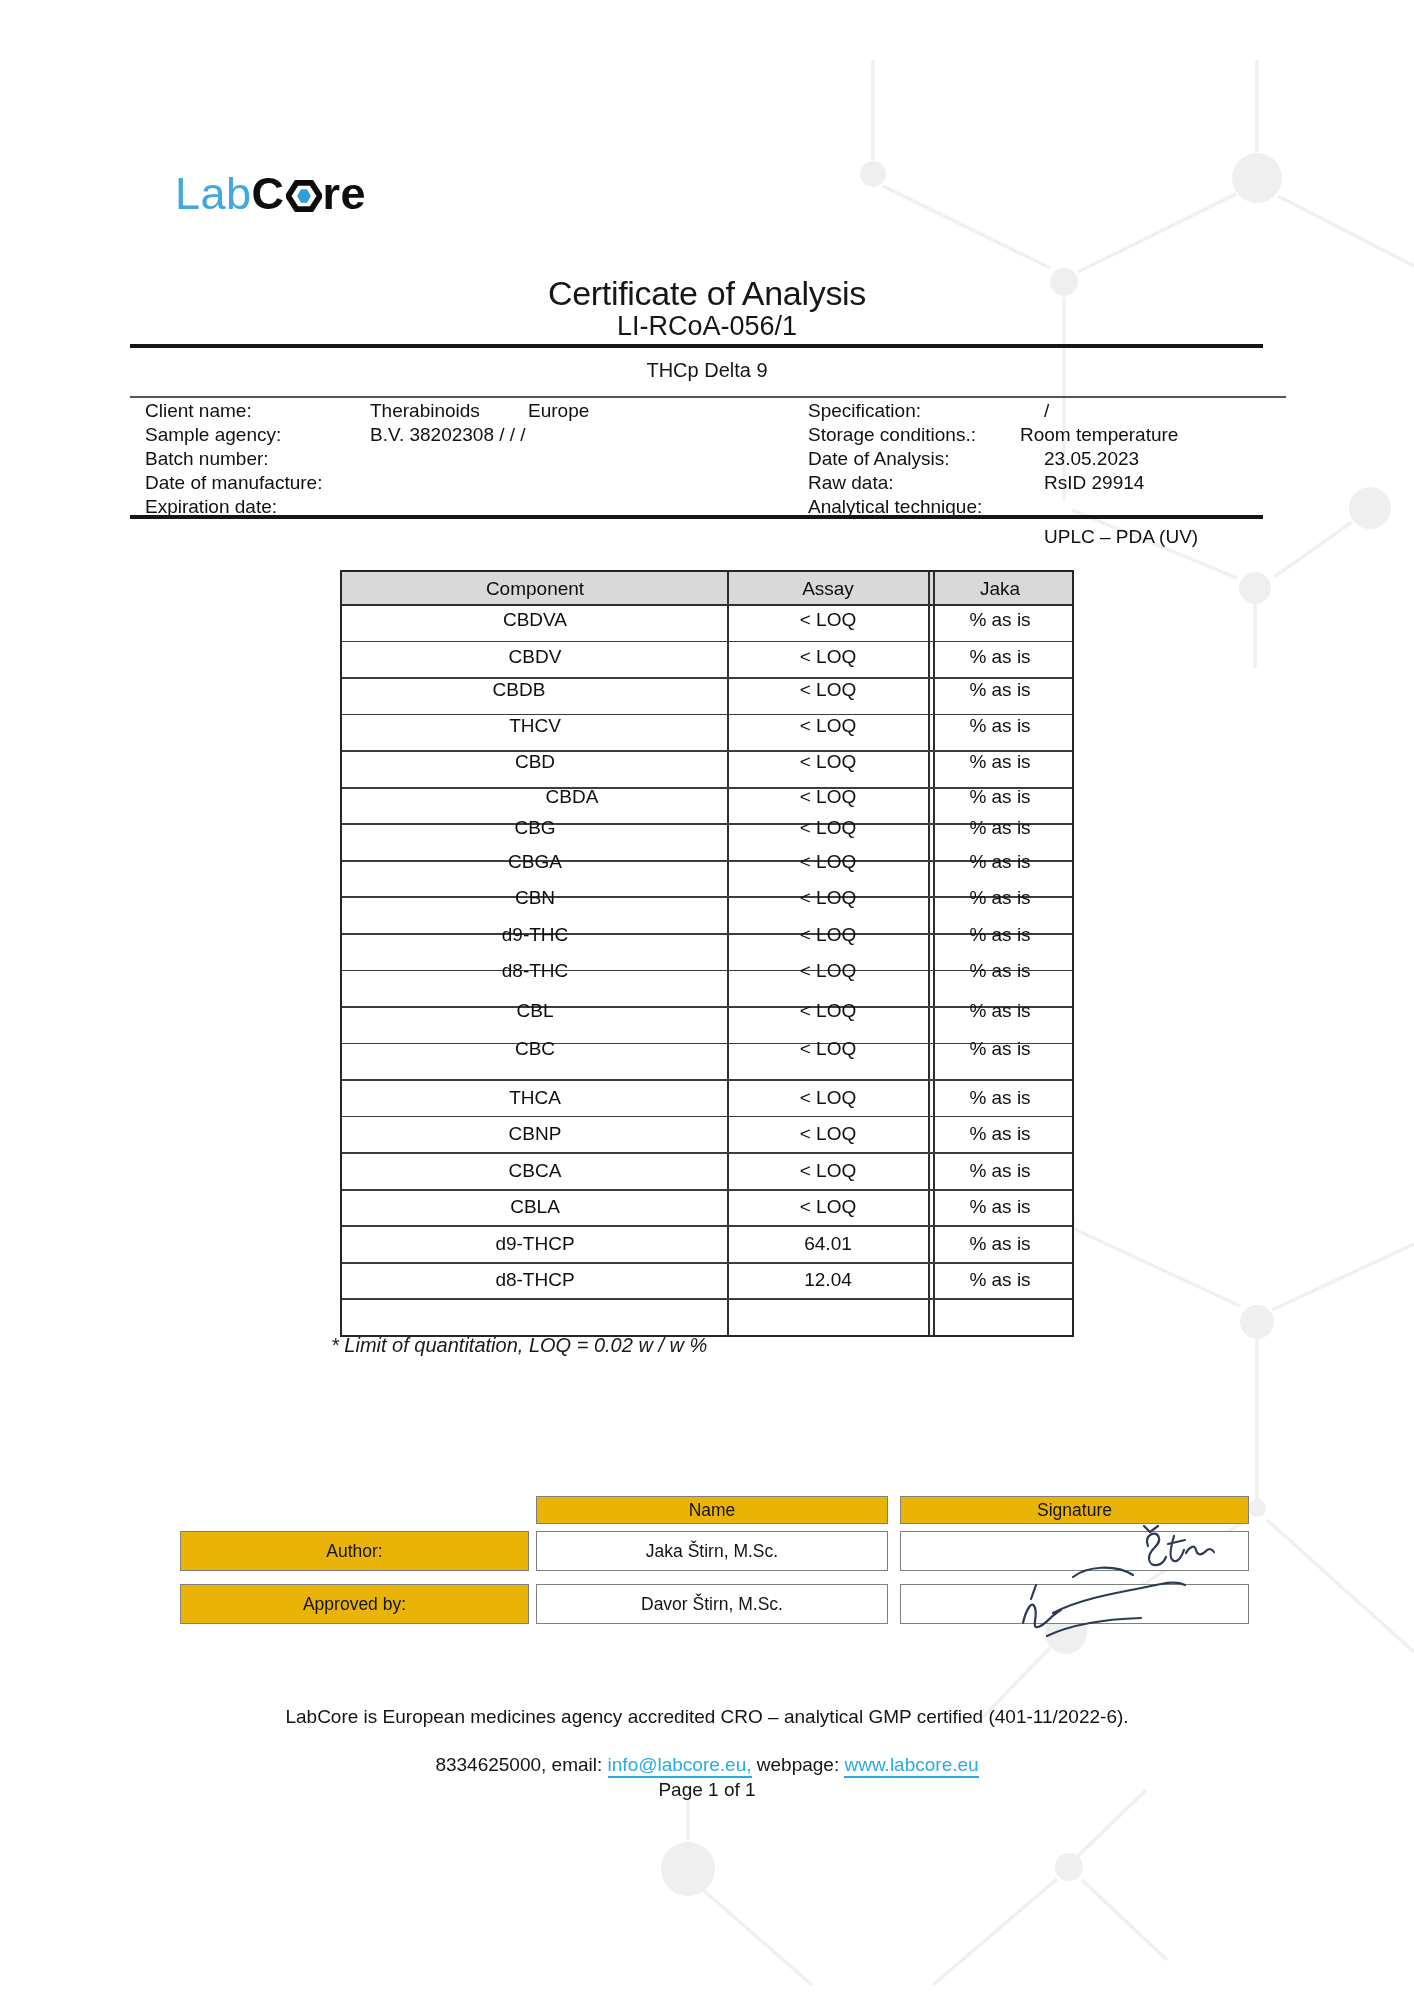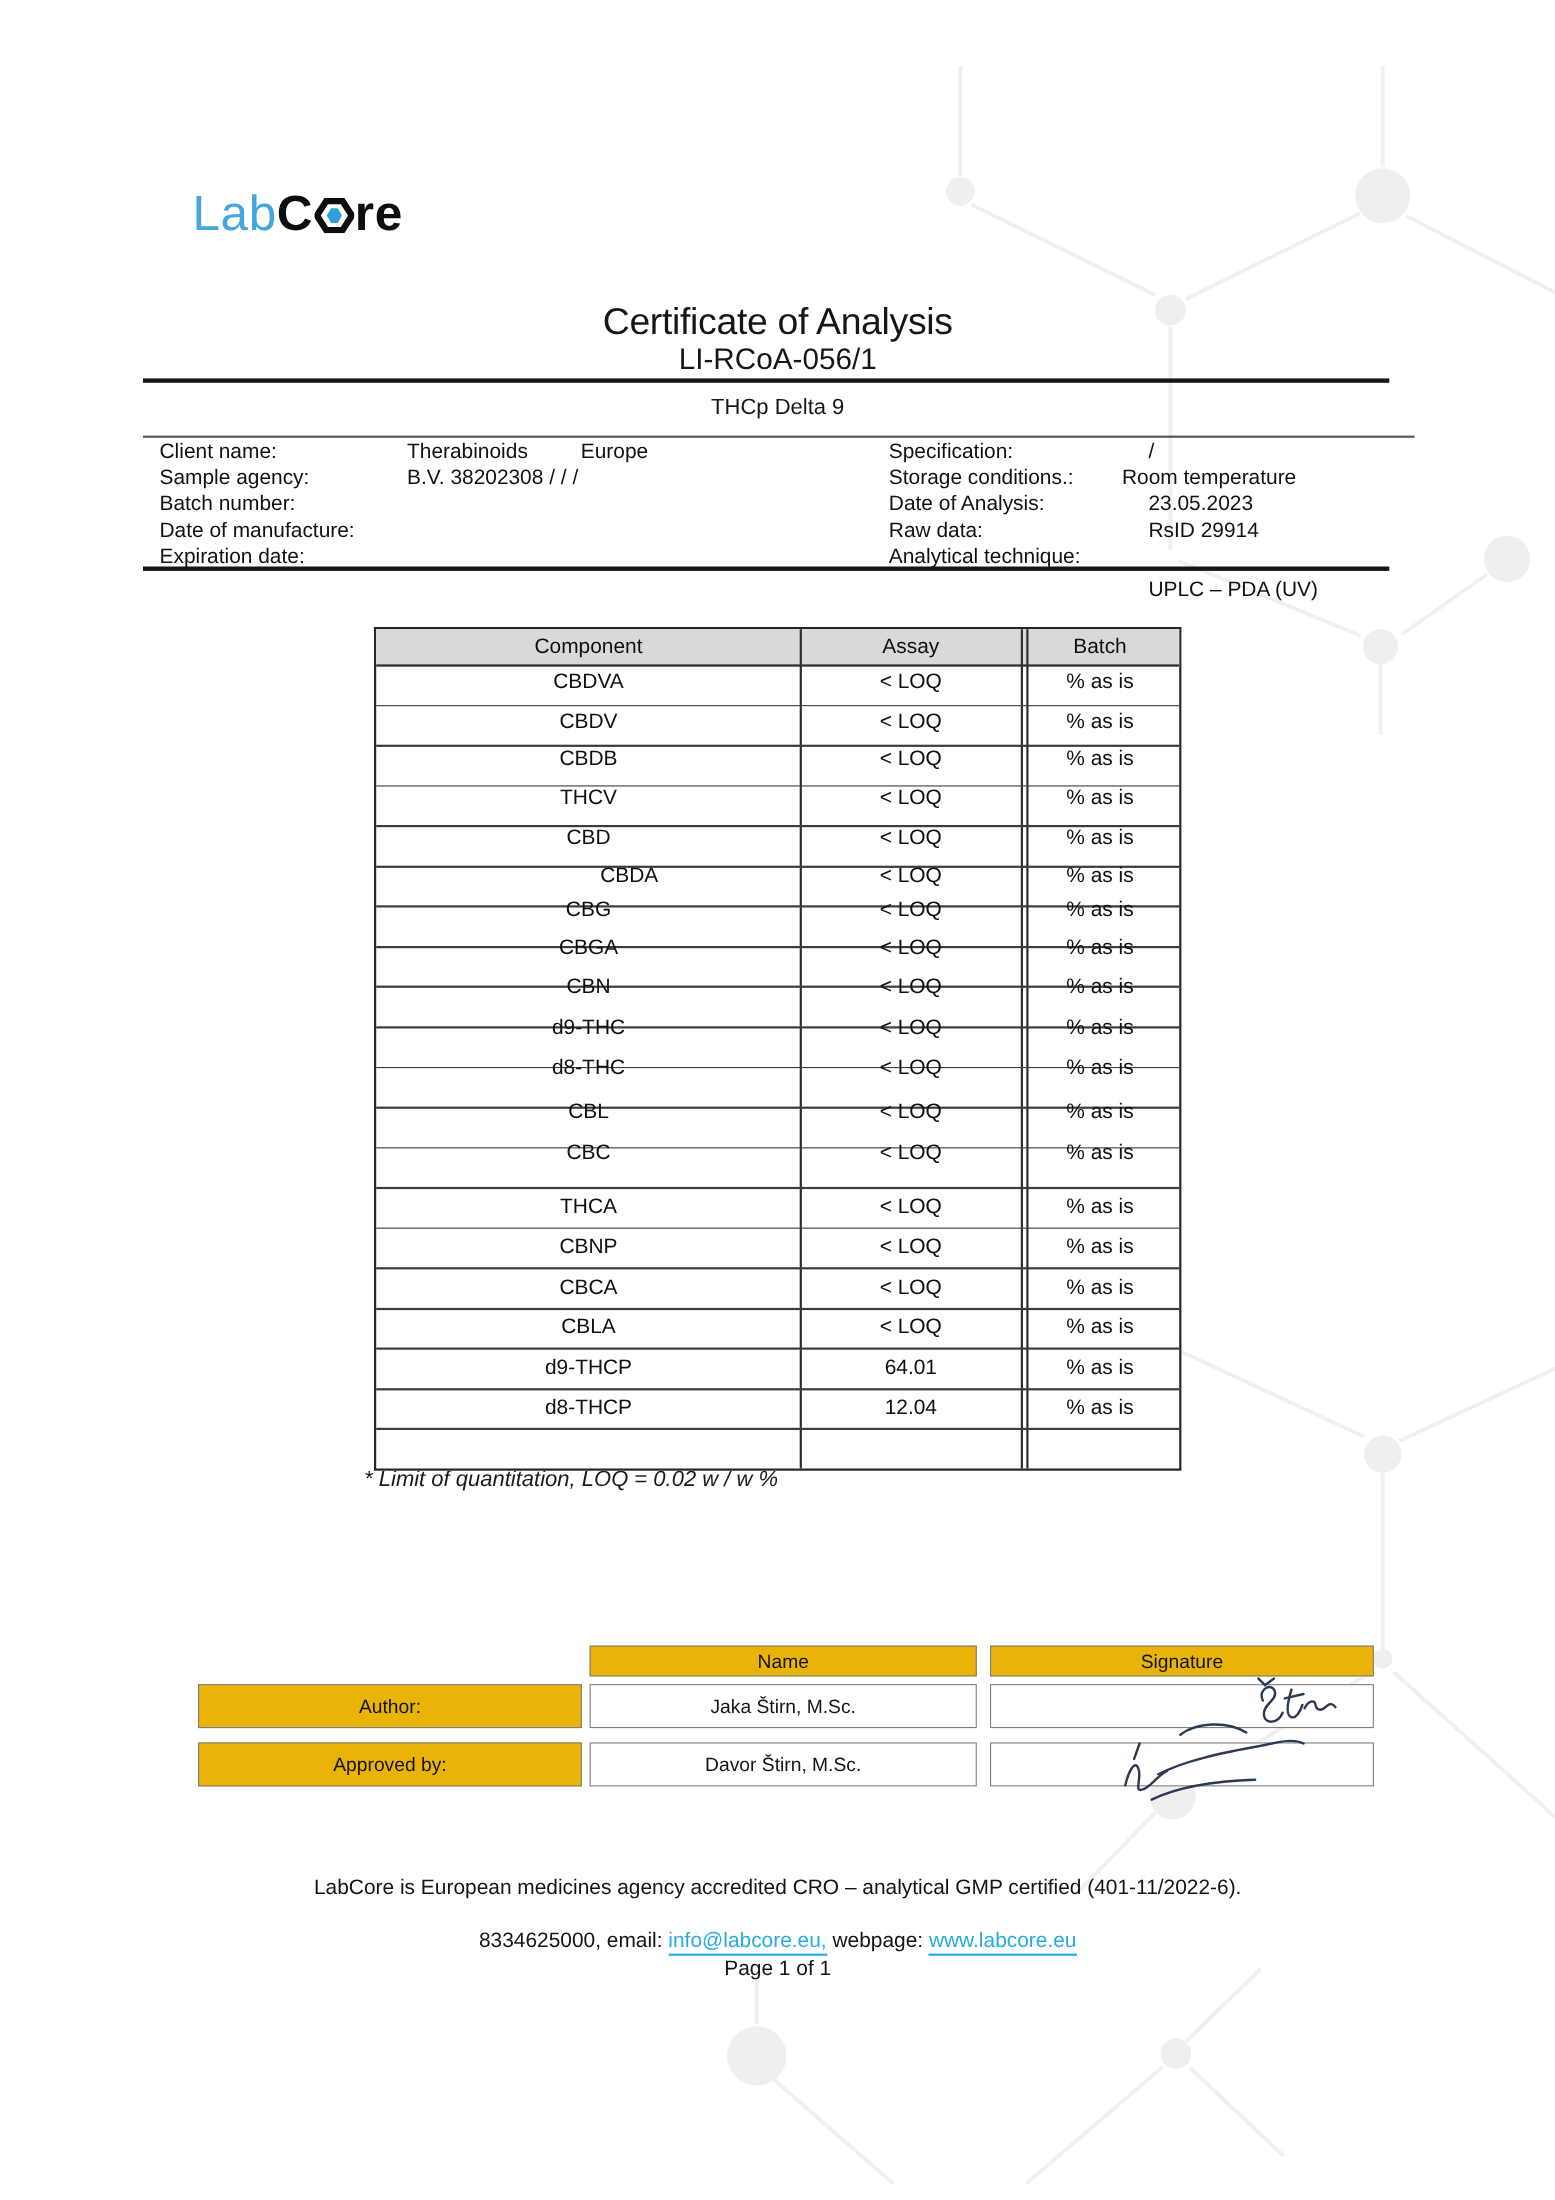--- a/index.html
+++ b/index.html
@@ -118,21 +118,21 @@
         <div class="abs inf" style="left: 1044px; top: 471px;">RsID 29914</div>
         <div class="abs inf" style="left: 808px; top: 495px;">Analytical technique:</div>
         <div class="abs inf" style="left: 1044px; top: 525px; text-align: center;">UPLC – PDA (UV)</div>
       </div>
     <div class="abs rule" style="top:515px;"></div>
 
     <div class="abs rtable" id="rtable">
       <div class="hdr">
           <span class="hcell" style="left: 193px; top: 17px;">Component</span>
           <span class="hcell" style="left: 486px; top: 17px;">Assay</span>
-          <span class="hcell" style="left: 658px; top: 17px;">Batch</span>
+          <span class="hcell" style="left: 658px; top: 17px;">Jaka</span>
         </div>
       <div class="vline" style="left:385px;"></div>
       <div class="vline" style="left:586px;"></div>
       <div class="vline" style="left:591px;"></div>
       <div id="tgrid">
           <div class="hline" style="top: 68.55px;"></div>
           <div class="hline" style="top: 105.1px;"></div>
           <div class="hline" style="top: 141.65px;"></div>
           <div class="hline" style="top: 178.2px;"></div>
           <div class="hline" style="top: 214.75px;"></div>
@@ -151,21 +151,21 @@
           <div class="hline" style="top: 689.9px;"></div>
           <div class="hline" style="top: 726.45px;"></div>
         </div>
       <div id="tcells">
           <span class="tcell" style="left: 193px; top: 48px;">CBDVA</span>
           <span class="tcell" style="left: 486px; top: 48px;">&lt; LOQ</span>
           <span class="tcell" style="left: 658px; top: 48px;">% as is</span>
           <span class="tcell" style="left: 193px; top: 85px;">CBDV</span>
           <span class="tcell" style="left: 486px; top: 85px;">&lt; LOQ</span>
           <span class="tcell" style="left: 658px; top: 85px;">% as is</span>
-          <span class="tcell" style="left: 193px; top: 118px; text-align: center;">CBDB</span>
+          <span class="tcell" style="left: 177px; top: 118px; text-align: center;">CBDB</span>
           <span class="tcell" style="left: 486px; top: 118px;">&lt; LOQ</span>
           <span class="tcell" style="left: 658px; top: 118px;">% as is</span>
           <span class="tcell" style="left: 193px; top: 154px;">THCV</span>
           <span class="tcell" style="left: 486px; top: 154px;">&lt; LOQ</span>
           <span class="tcell" style="left: 658px; top: 154px;">% as is</span>
           <span class="tcell" style="left: 193px; top: 190px;">CBD</span>
           <span class="tcell" style="left: 486px; top: 190px;">&lt; LOQ</span>
           <span class="tcell" style="left: 658px; top: 190px;">% as is</span>
           <span class="tcell" style="left: 187px; top: 225px; margin-left: 43px;">CBDA</span>
           <span class="tcell" style="left: 486px; top: 225px;">&lt; LOQ</span>

